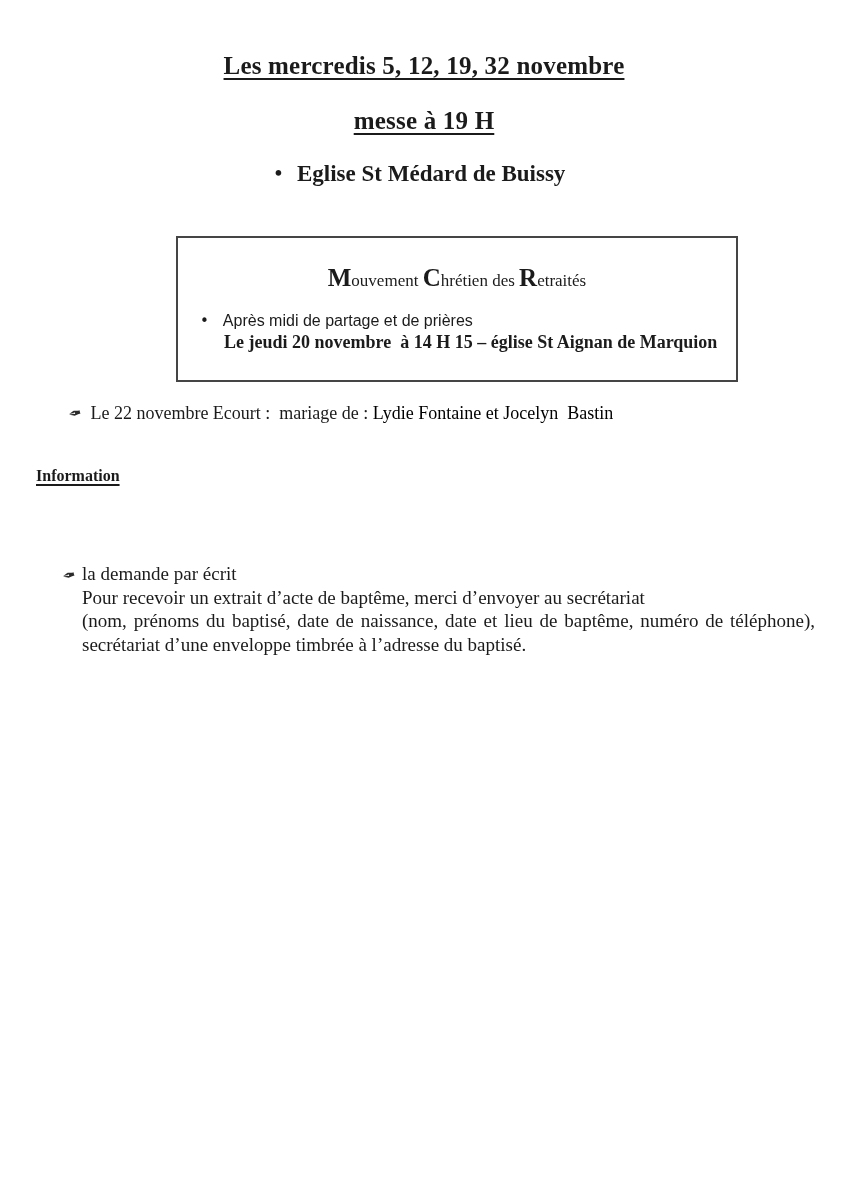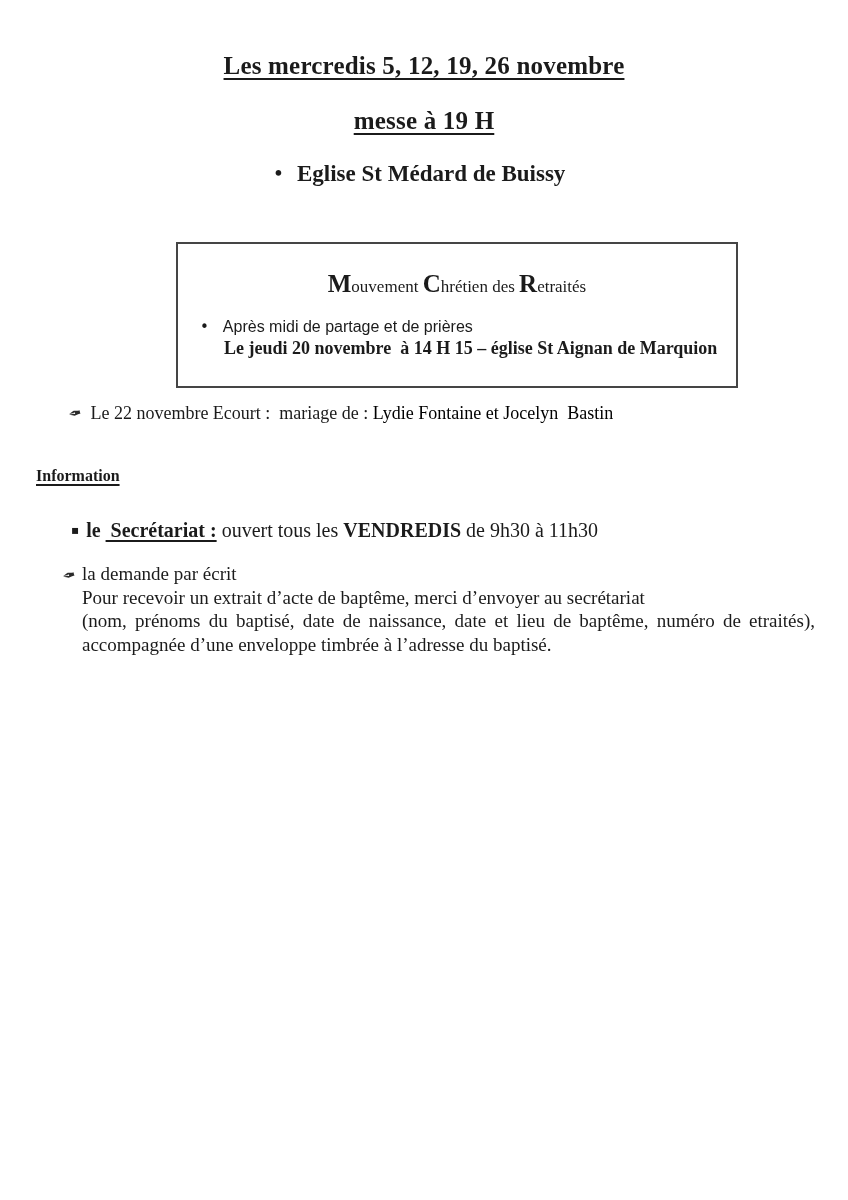--- a/index.html
+++ b/index.html
@@ -38,21 +38,21 @@
   .church-line .dot {
     display: inline-block;
     margin-right: 15px;
     font-size: 21px;
     vertical-align: 1px;
   }
 
   
   .mcr-box {
     position: absolute;
-    left: 176px; top: 242px;
+    left: 176px; top: 236px;
     width: 562px; height: 146px;
     border: 2px solid #454545;
     box-sizing: border-box;
   }
   .mcr-title {
     margin-top: 27px;
     text-align: center;
     font-size: 17px;
     line-height: 26px;
     white-space: pre-wrap;
@@ -138,21 +138,21 @@
     font-size: 19px;
     line-height: 23.7px;
   }
   .baptism .bt .just { text-align: justify; text-justify: inter-word; }
 </style>
 </head>
 <body>
 
 <div class="page">
 
-  <div class="doc-title t1">Les mercredis 5, 12, 19, 26 novembre</div>
+  <div class="doc-title t1">Les mercredis 5, 12, 19, 32 novembre</div>
 
   <div class="doc-title t2">messe à 19 H</div>
 
   <div class="church-line">
     <span class="dot">•</span><span>Eglise St Médard de Buissy</span>
   </div>
 
   <div class="mcr-box">
     <div class="mcr-title"><span class="cap">M</span><span>ouvement </span><span class="cap">C</span><span>hrétien des </span><span class="cap">R</span><span>etraités</span></div>
 
@@ -164,24 +164,23 @@
     <div class="mcr-schedule">Le jeudi 20 novembre  à 14 H 15 – église St Aignan de Marquion</div>
   </div>
 
   <div class="marriage">
     <span class="pen">✒</span>
     <span class="mtext"><span>Le 22 novembre Ecourt :  mariage de : </span><span class="gray-names">Lydie Fontaine et Jocelyn  Bastin</span></span>
   </div>
 
   <div class="info-heading">Information</div>
 
-  <div class="secretariat"><span class="sq">▪</span><span class="b">le </span><span class="b ul"> Secrétariat :</span><span> ouvert tous les </span><span class="b">VENDREDIS</span><span> de 9h30 à 11h30</span></div>
 
   <div class="baptism">
     <span class="pen pen2">✒</span>
     <div class="bt">
       <div>la demande par écrit</div>
       <div>Pour recevoir un extrait d’acte de baptême, merci d’envoyer au secrétariat</div>
-      <div class="just">(nom, prénoms du baptisé, date de naissance, date et lieu de baptême, numéro de etraités), accompagnée d’une enveloppe timbrée à l’adresse du baptisé.</div>
+      <div class="just">(nom, prénoms du baptisé, date de naissance, date et lieu de baptême, numéro de téléphone), secrétariat d’une enveloppe timbrée à l’adresse du baptisé.</div>
     </div>
   </div>
 
 </div>
 
 </body></html>

